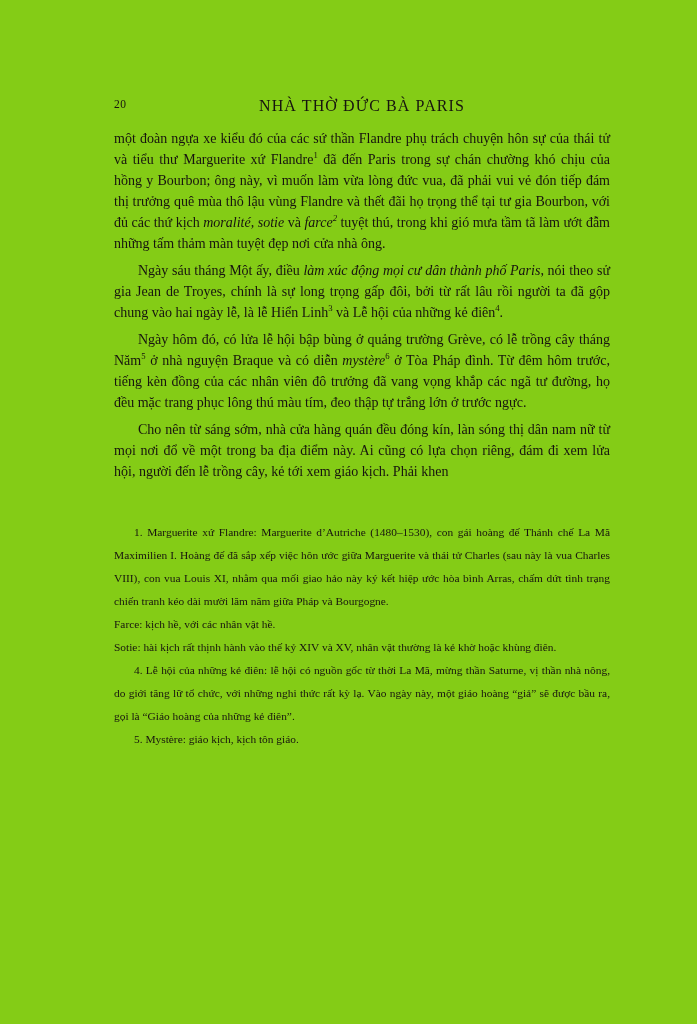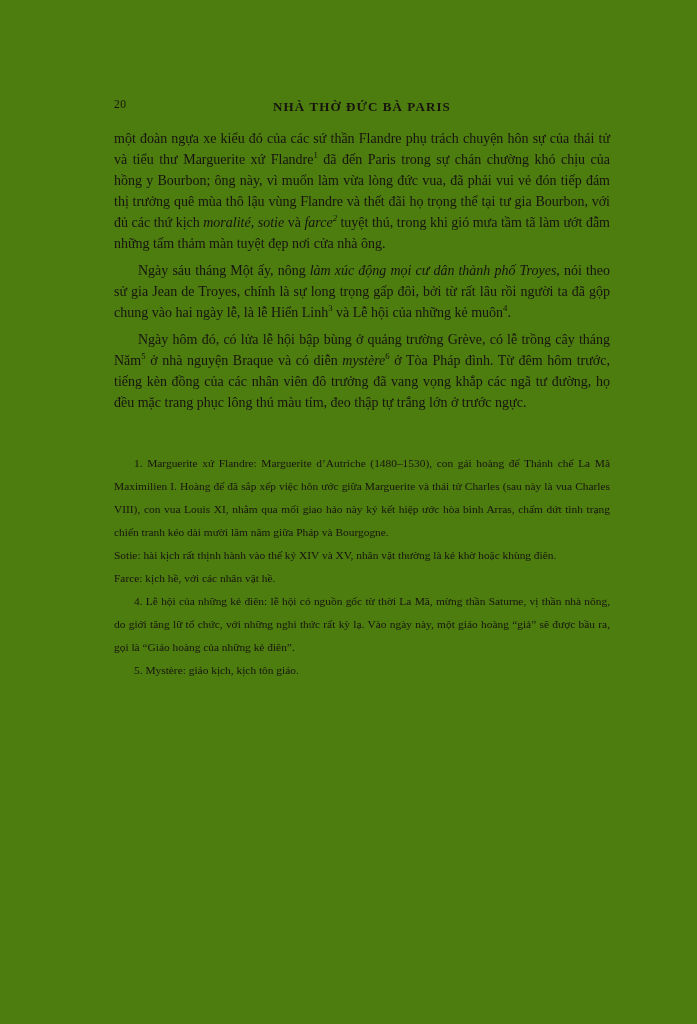--- a/index.html
+++ b/index.html
@@ -1,19 +1,19 @@
 <!DOCTYPE html>
 <html><head>
 <meta charset="utf-8">
 <style>
   * { margin: 0; padding: 0; box-sizing: border-box; }
   html, body { background: #e9e9e9; }
   .page {
     width: 697px; height: 1024px;
-    background: #4d7c0f;
+    background: #84cc16;
     color: #17140f;
     font-family: "Liberation Serif", serif;
     position: relative;
     margin: 0 auto;
     overflow: hidden;
   }
   .content {
     position: absolute;
     left: 114px; top: 97px;
     width: 496px;
@@ -23,22 +23,22 @@
     text-align: center;
     height: 16px;
     margin-bottom: 15px;
   }
   .page-num {
     position: absolute; left: 0; top: 1px;
     font-size: 11.5px;
     letter-spacing: 0.4px;
   }
   .running-title {
-    font-weight: 700;
-    font-size: 13px;
+    font-weight: 400;
+    font-size: 16px;
     letter-spacing: 1.1px;
   }
   .body-text {
     font-size: 14px;
     line-height: 21px;
     text-align: justify;
   }
   .para { margin-top: 6px; }
   .para:first-child { margin-top: 0; }
   .para.ind { text-indent: 24px; }
@@ -58,26 +58,27 @@
 <div class="page">
   <div class="content">
 
     <header class="running-head">
       <span class="page-num">20</span>
       <span class="running-title">NHÀ THỜ ĐỨC BÀ PARIS</span>
     </header>
 
     <main class="body-text">
         <p class="para"><span>một đoàn ngựa xe kiểu đó của các sứ thần Flandre phụ trách chuyện hôn sự của thái tử và tiểu thư Marguerite xứ Flandre</span><sup>1</sup><span> đã đến Paris trong sự chán chường khó chịu của hồng y Bourbon; ông này, vì muốn làm vừa lòng đức vua, đã phải vui vẻ đón tiếp đám thị trưởng quê mùa thô lậu vùng Flandre và thết đãi họ trọng thể tại tư gia Bourbon, với đủ các thứ kịch </span><span class="it">moralité, sotie</span><span> và </span><span class="it">farce</span><sup class="it">2</sup><span> tuyệt thú, trong khi gió mưa tầm tã làm ướt đẫm những tấm thảm màn tuyệt đẹp nơi cửa nhà ông.</span></p>
-        <p class="para ind"><span>Ngày sáu tháng Một ấy, nông </span><span class="it">làm xúc động mọi cư dân thành phố Troyes</span><span>, nói theo sử gia Jean de Troyes, chính là sự long trọng gấp đôi, bởi từ rất lâu rồi người ta đã gộp chung vào hai ngày lễ, là lễ Hiển Linh</span><sup>3</sup><span> và Lễ hội của những kẻ muôn</span><sup>4</sup><span>.</span></p>
+        <p class="para ind"><span>Ngày sáu tháng Một ấy, điều </span><span class="it">làm xúc động mọi cư dân thành phố Paris</span><span>, nói theo sử gia Jean de Troyes, chính là sự long trọng gấp đôi, bởi từ rất lâu rồi người ta đã gộp chung vào hai ngày lễ, là lễ Hiển Linh</span><sup>3</sup><span> và Lễ hội của những kẻ điên</span><sup>4</sup><span>.</span></p>
         <p class="para ind"><span>Ngày hôm đó, có lửa lễ hội bập bùng ở quảng trường Grève, có lễ trồng cây tháng Năm</span><sup>5</sup><span> ở nhà nguyện Braque và có diễn </span><span class="it">mystère</span><sup>6</sup><span> ở Tòa Pháp đình. Từ đêm hôm trước, tiếng kèn đồng của các nhân viên đô trưởng đã vang vọng khắp các ngã tư đường, họ đều mặc trang phục lông thú màu tím, đeo thập tự trắng lớn ở trước ngực.</span></p>
+        <p class="para ind"><span>Cho nên từ sáng sớm, nhà cửa hàng quán đều đóng kín, làn sóng thị dân nam nữ từ mọi nơi đổ về một trong ba địa điểm này. Ai cũng có lựa chọn riêng, đám đi xem lửa hội, người đến lễ trồng cây, kẻ tới xem giáo kịch. Phải khen</span></p>
       </main>
 
     <section class="footnotes">
         <p class="fnote ind-f"><span>1. Marguerite xứ Flandre: Marguerite d’Autriche (1480–1530), con gái hoàng đế Thánh chế La Mã Maximilien I. Hoàng đế đã sắp xếp việc hôn ước giữa Marguerite và thái tử Charles (sau này là vua Charles VIII), con vua Louis XI, nhằm qua mối giao hảo này ký kết hiệp ước hòa bình Arras, chấm dứt tình trạng chiến tranh kéo dài mười lăm năm giữa Pháp và Bourgogne.</span></p>
+        <p class="fnote"><span>Farce: kịch hề, với các nhân vật hề.</span></p>
         <p class="fnote"><span>Sotie: hài kịch rất thịnh hành vào thế kỷ XIV và XV, nhân vật thường là kẻ khờ hoặc khùng điên.</span></p>
-        <p class="fnote"><span>Farce: kịch hề, với các nhân vật hề.</span></p>
         <p class="fnote ind-f"><span>4. Lễ hội của những kẻ điên: lễ hội có nguồn gốc từ thời La Mã, mừng thần Saturne, vị thần nhà nông, do giới tăng lữ tổ chức, với những nghi thức rất kỳ lạ. Vào ngày này, một giáo hoàng “giả” sẽ được bầu ra, gọi là “Giáo hoàng của những kẻ điên”.</span></p>
         <p class="fnote ind-f"><span>5. Mystère: giáo kịch, kịch tôn giáo.</span></p>
       </section>
 
   </div>
 </div>
 
 </body></html>

